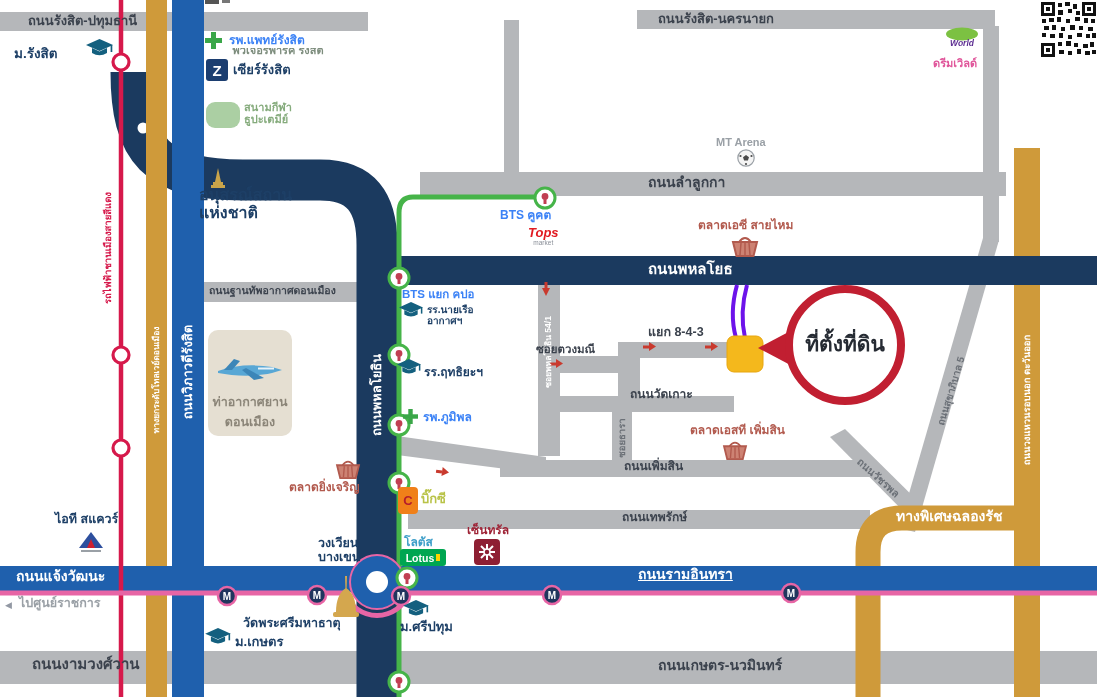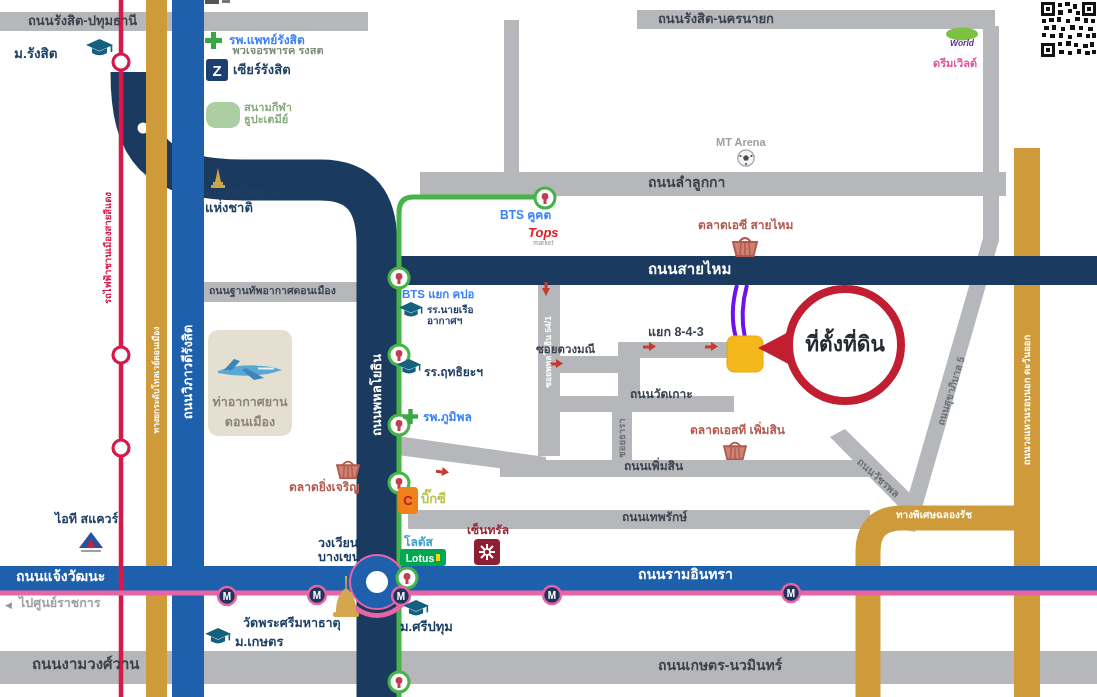--- a/index.html
+++ b/index.html
@@ -296,30 +296,30 @@
 <div class="icon" style="left:730px;top:233px;">
   <svg width="30" height="24" viewBox="0 0 30 24">
         <path d="M9,9 Q15,1 21,9" stroke="#b25a4e" stroke-width="2" fill="none"></path>
         <path d="M3,9 L27,9 L23.5,23 L6.5,23 Z" fill="#cd8273" stroke="#b25a4e" stroke-width="2"></path>
         <line x1="11" y1="10" x2="10" y2="22" stroke="#b25a4e" stroke-width="1.5"></line>
         <line x1="15" y1="10" x2="15" y2="22" stroke="#b25a4e" stroke-width="1.5"></line>
         <line x1="19" y1="10" x2="20" y2="22" stroke="#b25a4e" stroke-width="1.5"></line>
       </svg>
 </div>
 
-<div class="lbl white" style="left:648px;top:261px;font-size:15px;">ถนนสายไหม</div>
+<div class="lbl white" style="left:648px;top:261px;font-size:15px;">ถนนพหลโยธ</div>
 
 <div class="icon" style="left:209px;top:168px;">
   <svg width="18" height="20" viewBox="0 0 18 20">
         <polygon points="9,0 12,14 6,14" fill="#c9a44a"></polygon>
         <rect x="4" y="14" width="10" height="3" fill="#c9a44a"></rect>
         <rect x="2" y="17" width="14" height="3" fill="#c9a44a"></rect>
       </svg>
 </div>
-<div class="lbl lines navytxt" style="left:205px;top:186px;font-size:13px;">
+<div class="lbl lines navytxt" style="left:199px;top:186px;font-size:16px;">
   <span>อนุสรณ์สถาน</span>
   <span>แห่งชาติ</span>
 </div>
 
 <div class="lbl dark" style="left:209px;top:285px;font-size:10.5px;">ถนนฐานทัพอากาศดอนเมือง</div>
 
 <div class="lbl greentxt" style="left:402px;top:288px;font-size:11.5px;">BTS แยก คปอ</div>
 
 <div class="icon" style="left:399px;top:302px;">
   <svg width="24" height="17" viewBox="0 0 27 19">
@@ -398,21 +398,21 @@
 </div>
 <div class="lbl markettxt" style="left:289px;top:481px;font-size:12px;">ตลาดยิ่งเจริญ</div>
 
 <div class="bigc" style="left:398px;top:487px;width:20px;height:27px;font-size:13px;">
       <span>C</span>
     </div>
 <div class="lbl" style="left:421px;top:492px;font-size:13px;color:#b9c348;font-weight:700;">บิ๊กซี</div>
 
 <div class="lbl dark" style="left:622px;top:511px;font-size:12px;">ถนนเทพรักษ์</div>
 
-<div class="lbl white" style="left:896px;top:509px;font-size:10px;">ทางพิเศษฉลองรัช</div>
+<div class="lbl white" style="left:896px;top:509px;font-size:14px;">ทางพิเศษฉลองรัช</div>
 
 <div class="lbl" style="left:878px;top:478px;font-size:10.5px;color:#6b7077;font-weight:600;transform:translate(-50%,-50%) rotate(42deg);">ถนนวัชรพล</div>
 
 <div class="lbl" style="left:951px;top:391px;font-size:10px;color:#6b7077;font-weight:600;transform:translate(-50%,-50%) rotate(-73deg);">ถนนสุขาภิบาล 5</div>
 
 <div class="lbl r90" style="left:1027px;top:400px;font-size:9.5px;color:#ffffff;font-weight:600;">ถนนวงแหวนรอบนอก ตะวันออก</div>
 
 <div class="lbl r90 white" style="left:377px;top:395px;font-size:13px;">ถนนพหลโยธิน</div>
 <div class="lbl r90 white" style="left:188px;top:372px;font-size:13px;">ถนนวิภาวดีรังสิต</div>
 <div class="lbl r90" style="left:156.5px;top:380px;font-size:8.5px;color:#ffffff;font-weight:600;">ทางยกระดับโทลเวย์ดอนเมือง</div>
@@ -445,21 +445,21 @@
         <circle cx="9" cy="9" r="3" fill="#8e1f33" stroke="#ffffff" stroke-width="1.5"></circle>
       </svg>
 </div>
 
 <div class="lbl lines navytxt" style="left:318px;top:536px;font-size:12.5px;">
   <span>วงเวียน</span>
   <span>บางเขน</span>
 </div>
 
 <div class="lbl white" style="left:16px;top:569px;font-size:14px;">ถนนแจ้งวัฒนะ</div>
-<div class="lbl white" style="left:638px;top:567px;font-size:14px;">ถนนรามอินทรา</div>
+<div class="lbl white" style="left:638px;top:567px;font-size:14px;text-decoration:underline;">ถนนรามอินทรา</div>
 
 <div class="lbl" style="left:5px;top:600px;font-size:9px;color:#9298a3;">◀</div>
 <div class="lbl graytxt" style="left:19px;top:596px;font-size:12.5px;">ไปศูนย์ราชการ</div>
 
 <div class="icon" style="left:331px;top:576px;">
   <svg width="30" height="46" viewBox="0 0 30 46">
         <polygon points="14,0 16,0 15.5,16 14.5,16" fill="#d4a74e"></polygon>
         <path d="M15,12 C22,16 25,25 25,36 L5,36 C5,25 8,16 15,12 Z" fill="#d4a74e"></path>
         <rect x="2" y="36" width="26" height="5" rx="2" fill="#d4a74e"></rect>
       </svg>

